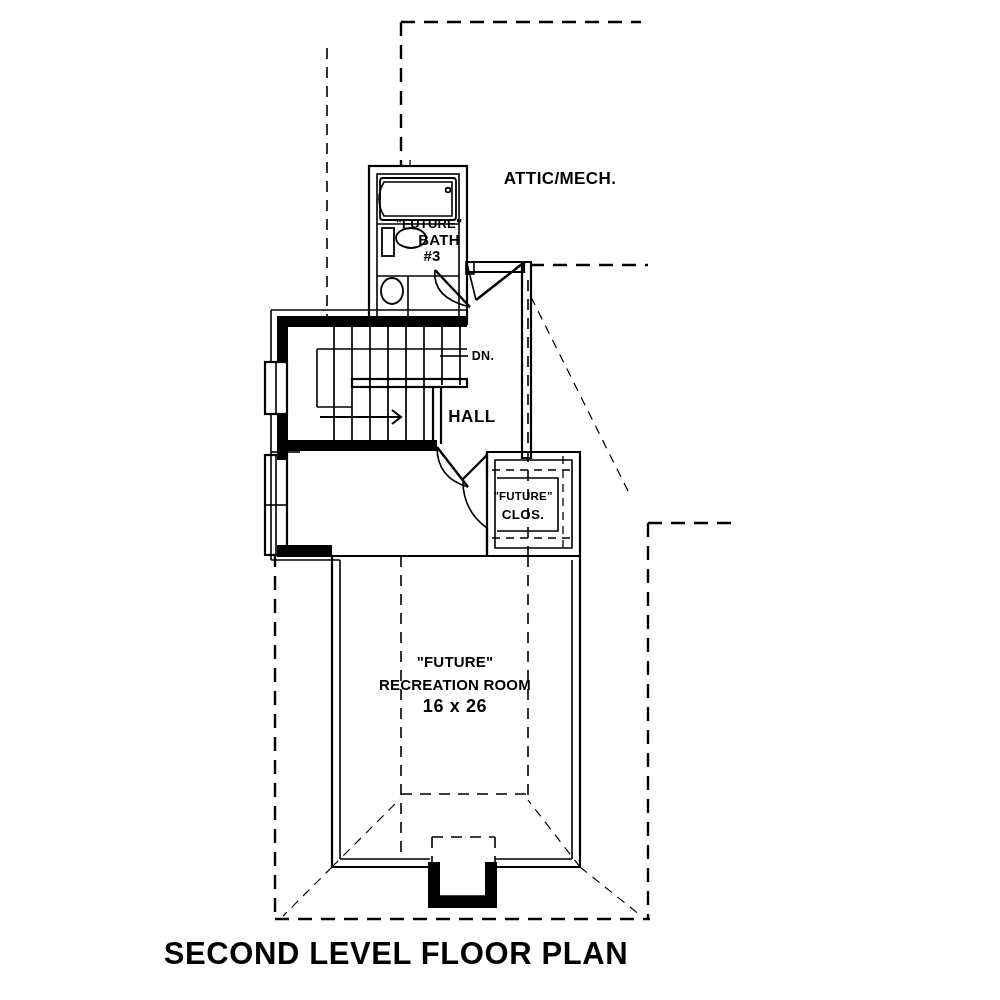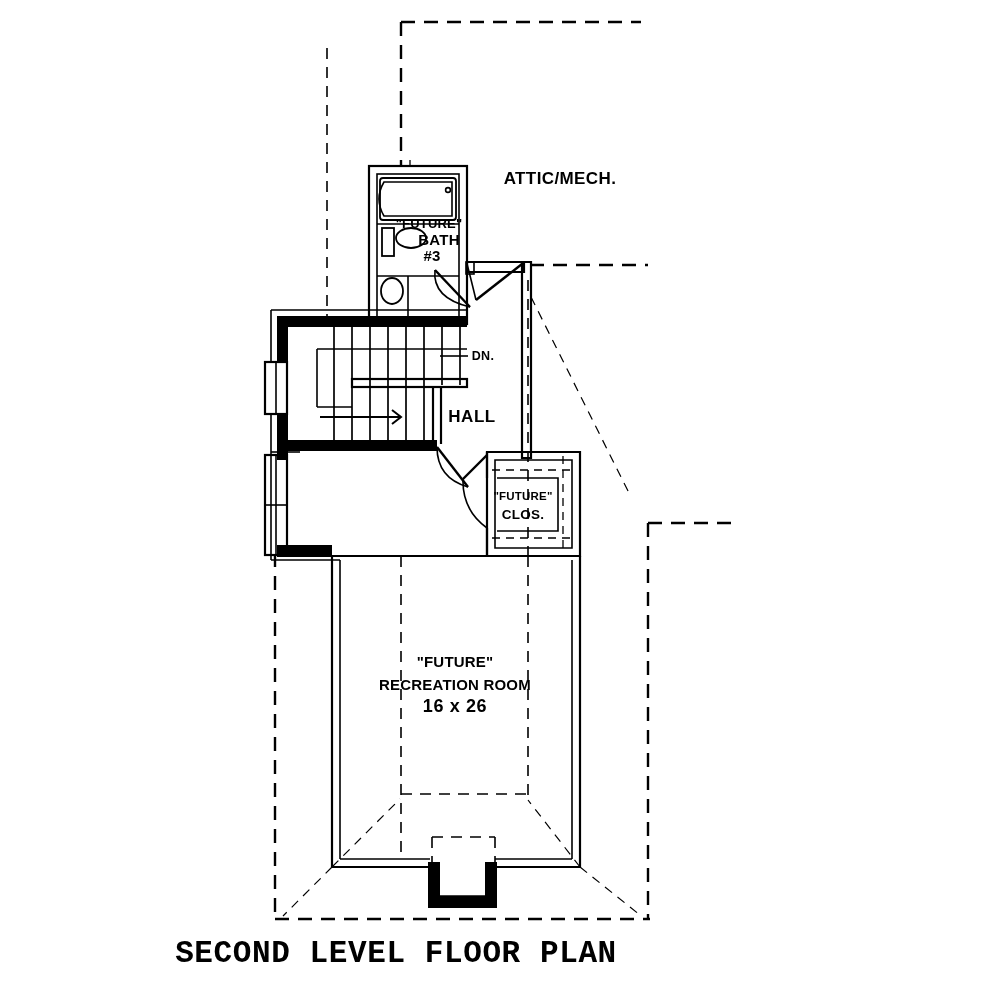--- a/index.html
+++ b/index.html
@@ -60,21 +60,21 @@
   .lbl-dn    { font-size: 12.5px; letter-spacing: 0.3px; }
   .lbl-quote { font-size: 13px; letter-spacing: 0.2px; }
   .lbl-quote-sm { font-size: 11.5px; letter-spacing: 0.2px; }
 
   #plan-title {
     position: absolute;
     left: 0;
     top: 936px;
     width: 792px;
     text-align: center;
-    font-family: Liberation Mono, monospace;
+    font-family: Liberation Sans, sans-serif;
     font-weight: bold;
     font-size: 31px;
     letter-spacing: 0.6px;
     color: #000000;
   }
 </style>
 </head>
 <body>
 
 <div id="plan-root">

